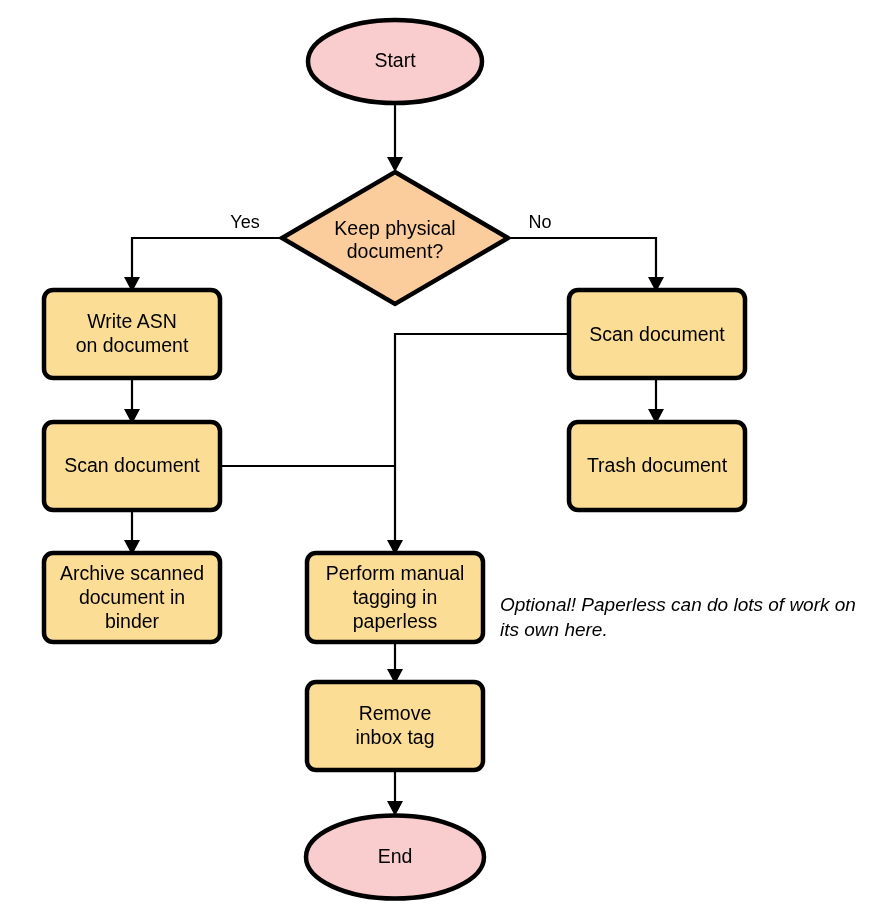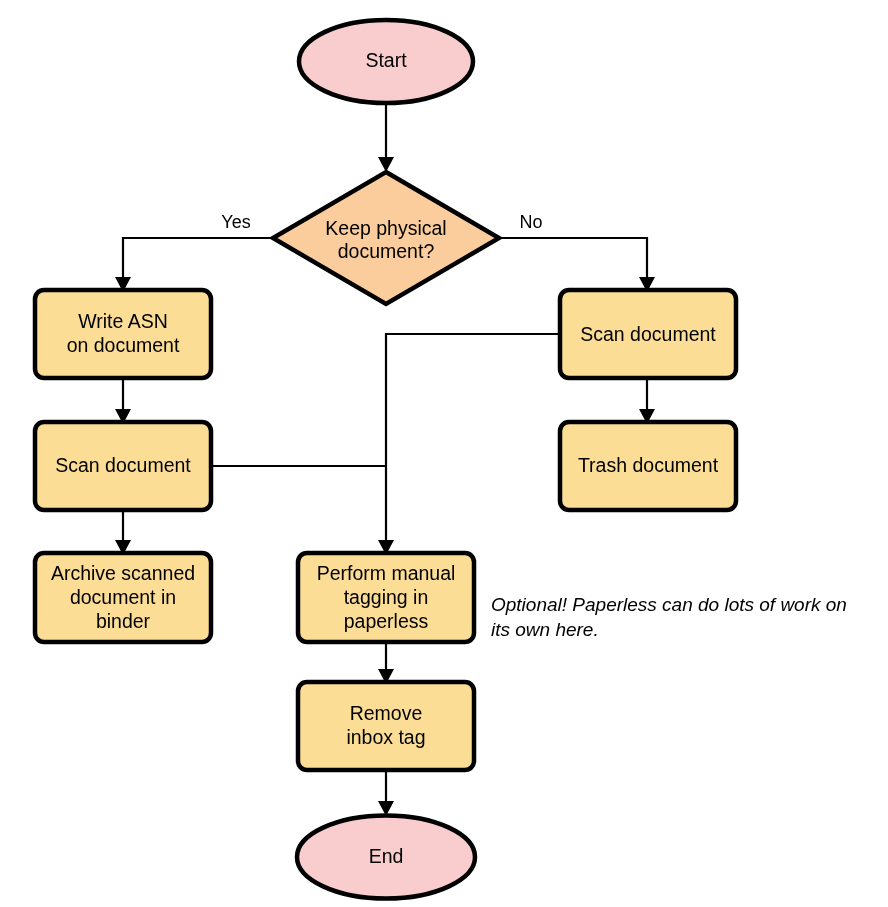--- a/index.html
+++ b/index.html
@@ -11,21 +11,21 @@
   body {
     width: 888px;
     height: 907px;
     position: relative;
     overflow: hidden;
     font-family: "Liberation Sans", sans-serif;
     color: #000000;
   }
   #flowchart-root {
     position: absolute;
-    left: 8px;
+    left: 17px;
     top: 0;
     width: 707px;
     height: 907px;
   }
   svg#flow-svg {
     position: absolute;
     left: 0;
     top: 0;
     width: 888px;
     height: 907px;

